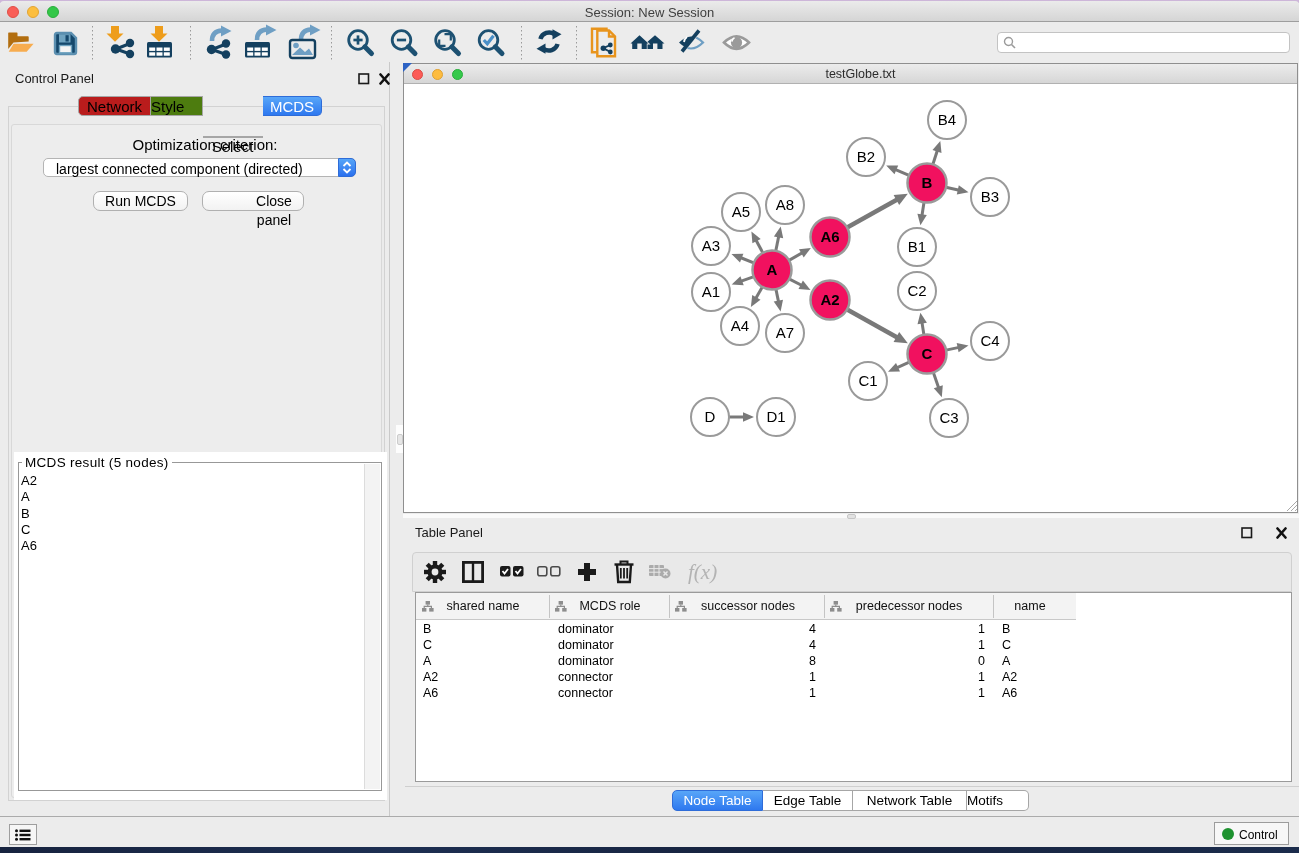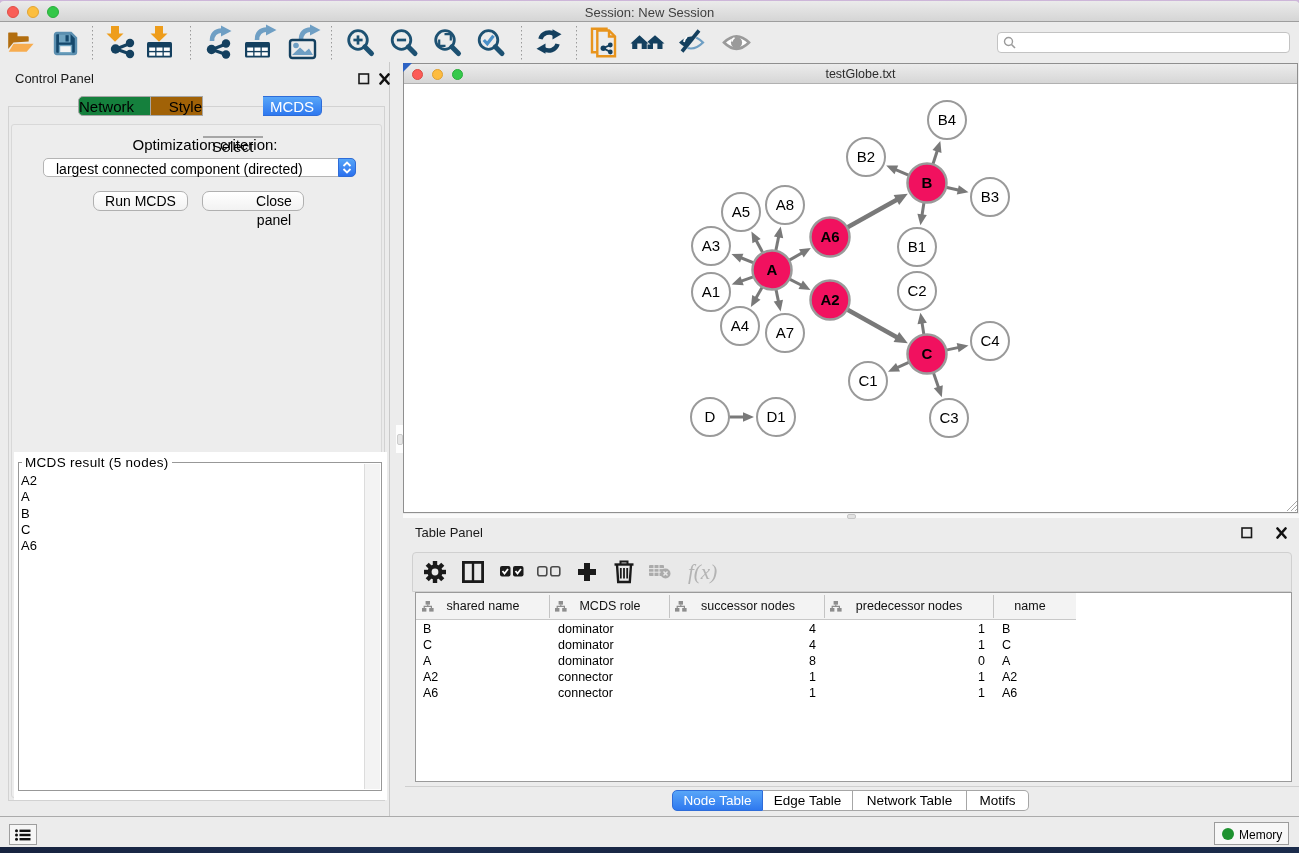--- a/index.html
+++ b/index.html
@@ -189,22 +189,22 @@
  <g stroke="#111" stroke-width="2.6" stroke-linecap="round">
   <line x1="22.5" y1="1.5" x2="30.5" y2="10.5"></line>
       <line x1="30.5" y1="1.5" x2="22.5" y2="10.5"></line>
  </g>
 </svg>
 
 <div class="abs" style="left:8px;top:106px;width:377px;height:695px;background:#ebebeb;border:1px solid #d2d2d2;"></div>
 <div class="abs" style="left:11px;top:124px;width:371px;height:674px;background:#ededed;border:1px solid #d8d8d8;border-radius:3px;"></div>
 
 <div class="abs" style="left:78px;top:96px;height:20px;display:flex;font-size:15px;">
- <div style="width:73px;background:#15803d;border:1px solid #a6a6a6;border-radius:5px 0 0 5px;line-height:19px;">Network</div>
- <div style="width:52px;background:#a16207;border:1px solid #a6a6a6;border-left:none;text-align:right;line-height:19px;">Style</div>
+ <div style="width:73px;background:#b91c1c;border:1px solid #a6a6a6;border-radius:5px 0 0 5px;text-align:center;line-height:19px;">Network</div>
+ <div style="width:52px;background:#4d7c0f;border:1px solid #a6a6a6;border-left:none;text-align:left;line-height:19px;">Style</div>
  <div style="width:60px;background:#fff;border:1px solid #a6a6a6;border-left:none;text-align:center;line-height:19px;margin-top:40px;">Select</div>
  <div style="width:59px;background:linear-gradient(#58a6f8,#2e78ef);border:1px solid #2e6cd8;border-left:none;border-radius:0 5px 5px 0;text-align:center;line-height:19px;color:#fff;">MCDS</div>
 </div>
 
 <div class="abs" style="left:10px;top:136px;width:390px;text-align:center;font-size:15px;">Optimization criterion:</div>
 
 <div class="abs" style="left:43px;top:158px;width:313px;height:19px;background:#fff;border:1px solid #b4b4b4;border-radius:5px;"></div>
 <div class="abs" style="left:56px;top:161px;font-size:14px;">largest connected component (directed)</div>
 <div class="abs" style="left:338px;top:158px;width:18px;height:19px;background:linear-gradient(#55a5f8,#2b70ee);border:1px solid #2e6cd8;border-radius:0 5px 5px 0;"></div>
 <svg class="abs" style="left:341px;top:161px;" width="12" height="13" viewBox="0 0 12 13">
@@ -473,32 +473,32 @@
       <text x="586" y="77">A6</text>
  </g>
 </svg>
 
 <div class="abs" style="left:405px;top:786px;width:894px;height:1px;background:#cfcfcf;"></div>
 
 <div class="abs" style="left:672px;top:790px;height:21px;display:flex;font-size:13.5px;">
  <div style="width:91px;background:linear-gradient(#58a6f8,#2e78ef);border:1px solid #2e6cd8;border-radius:5px 0 0 5px;text-align:center;line-height:20px;color:#fff;">Node Table</div>
  <div style="width:90px;background:#fff;border:1px solid #a6a6a6;border-left:none;text-align:center;line-height:20px;">Edge Table</div>
  <div style="width:114px;background:#fff;border:1px solid #a6a6a6;border-left:none;text-align:center;line-height:20px;">Network Table</div>
- <div style="width:62px;background:#fff;border:1px solid #a6a6a6;border-left:none;border-radius:0 5px 5px 0;text-align:center;line-height:20px;">Motifs</div>
+ <div style="width:62px;background:#fff;border:1px solid #a6a6a6;border-left:none;border-radius:0 5px 5px 0;line-height:20px;">Motifs</div>
 </div>
 
 <div class="abs" style="left:0;top:816px;width:1299px;height:31px;background:#ececec;border-top:1px solid #ababab;"></div>
 <div class="abs" style="left:9px;top:824px;width:28px;height:21px;background:#f6f6f6;border:1px solid #9e9e9e;"></div>
 <svg class="abs" style="left:15px;top:829px;" width="16" height="12" viewBox="0 0 16 12">
  <g fill="#111">
   <circle cx="1.5" cy="1.8" r="1.5"></circle>
       <circle cx="1.5" cy="6" r="1.5"></circle>
       <circle cx="1.5" cy="10.2" r="1.5"></circle>
   <rect x="4.5" y="0.6" width="11" height="2.4"></rect>
       <rect x="4.5" y="4.8" width="11" height="2.4"></rect>
       <rect x="4.5" y="9" width="11" height="2.4"></rect>
  </g>
 </svg>
 <div class="abs" style="left:1214px;top:822px;width:75px;height:23px;background:#f7f7f7;border:1px solid #9c9c9c;"></div>
 <div class="abs" style="left:1222px;top:828px;width:12px;height:12px;border-radius:50%;background:#1e9230;"></div>
-<div class="abs" style="left:1239px;top:828px;font-size:12px;">Memory</div>
+<div class="abs" style="left:1239px;top:828px;font-size:12px;">Control</div>
 
 <div class="abs" style="left:0;top:847px;width:1299px;height:6px;background:linear-gradient(90deg,#17233f,#1d2f52 30%,#16223d 60%,#1b2c4c);"></div>
 
 </body></html>

